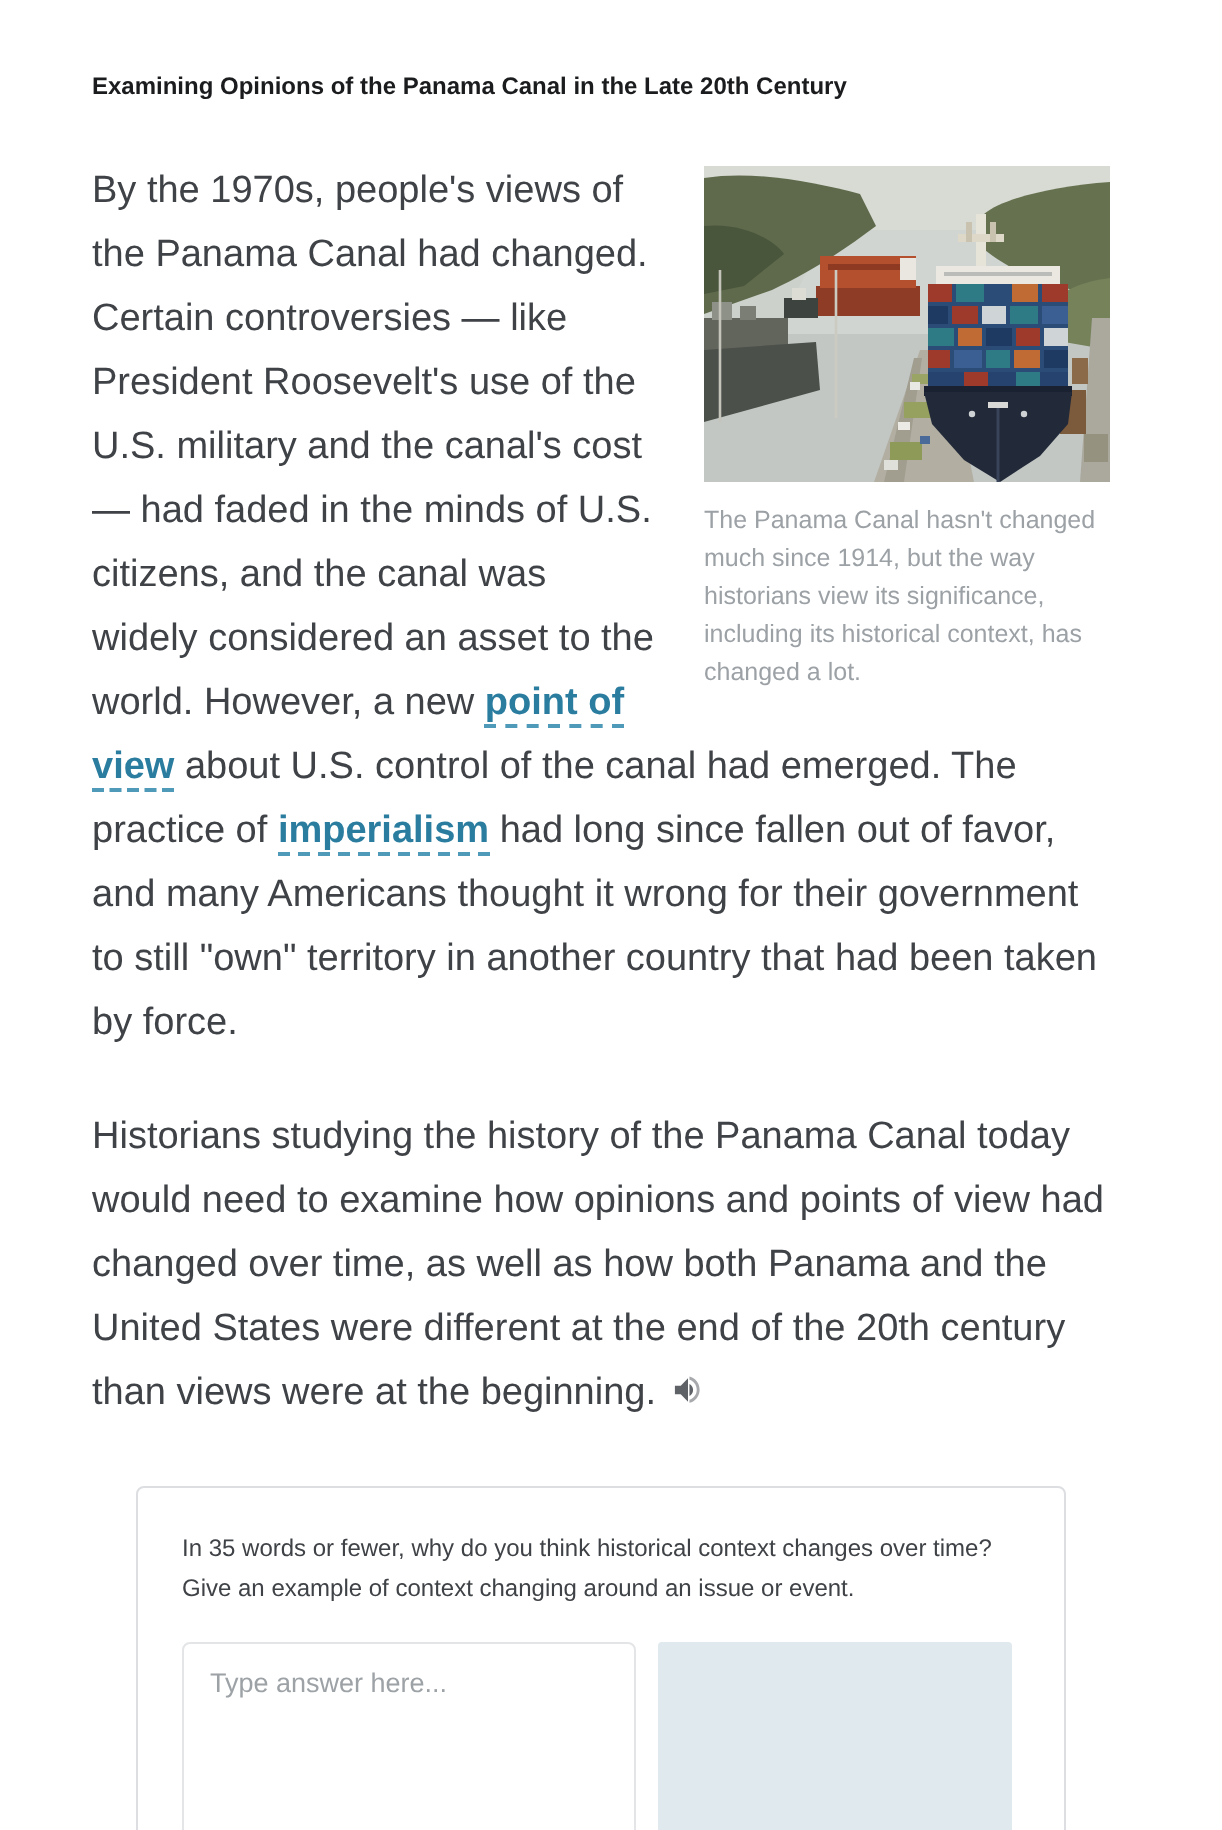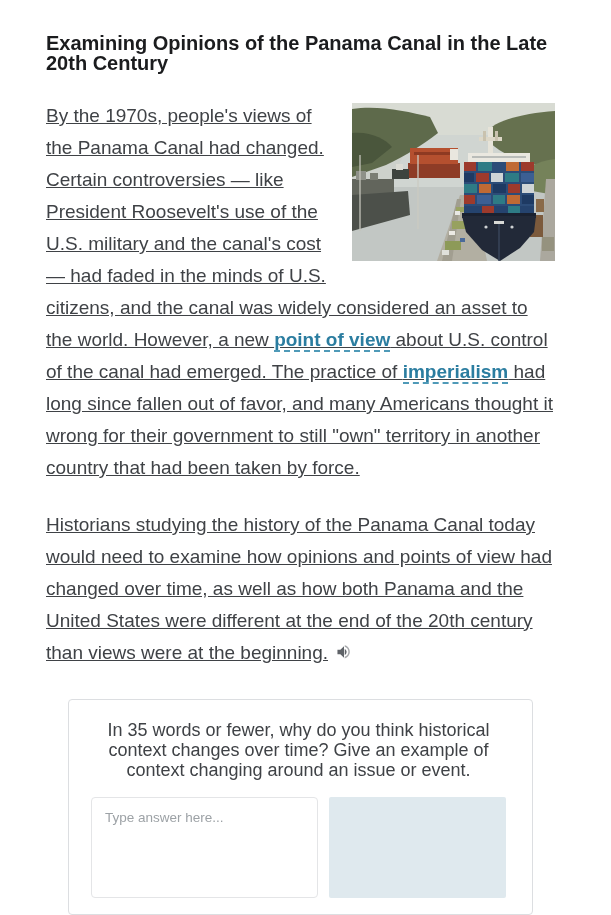--- a/index.html
+++ b/index.html
@@ -1,39 +1,39 @@
 <!DOCTYPE html>
 <html><head>
 <meta charset="utf-8">
 <style>
   html,body{margin:0;padding:0;background:#ffffff;}
   body{width:611px;font-family:"Liberation Sans","DejaVu Sans",sans-serif;-webkit-font-smoothing:antialiased;}
   .page{padding:33px 0 10px 46px;}
   .content{width:509px;}
 
-  .article-title{font-size:20px;font-weight:700;color:#1b1c1e;margin:0 0 27px;line-height:20px;}
+  .article-title{font-size:12px;font-weight:700;color:#1b1c1e;margin:0 0 27px;line-height:20px;}
 
   .article-body{font-size:19px;line-height:32px;color:#3f4246;}
   .article-body::after{content:"";display:block;clear:both;}
 
   .canal-figure{float:right;width:203px;margin:3px 0 12px 22px;}
   .canal-image{width:203px;height:158px;overflow:hidden;background:#cdd1cb;}
   .canal-image svg{display:block;}
   .canal-caption{font-size:12.5px;line-height:19px;color:#9ca1a6;margin-top:10px;}
 
-  .para{margin:0 0 25px;text-decoration:underline;}
+  .para{margin:0 0 25px;}
   .para:last-child{margin-bottom:0;}
 
   .vocab-link{color:#2b7da0;font-weight:700;text-decoration:none;border-bottom:2px dashed #4f9ab8;padding-bottom:0;cursor:pointer;}
 
   .audio-btn{display:inline-block;width:18px;height:16px;margin-left:7px;vertical-align:-1px;background:none;border:none;padding:0;cursor:pointer;color:#5f6368;}
   .audio-btn svg{display:block;}
 
   .question-panel{width:465px;box-sizing:border-box;margin:30px 0 0 22px;border:1px solid #dcdee1;border-radius:4px;padding:20px 26px 16px 22px;background:#ffffff;}
-  .prompt{font-size:18px;line-height:20px;color:#3f4246;margin:0 0 17px;text-align:center;}
+  .prompt{font-size:12px;line-height:20px;color:#3f4246;margin:0 0 17px;}
   .answer-row{display:flex;gap:11px;}
   .answer-input{width:227px;height:101px;box-sizing:border-box;border:1.5px solid #e4e5e7;border-radius:4px;padding:11px 13px;font-family:"Liberation Sans","DejaVu Sans",sans-serif;font-size:13.5px;line-height:18px;color:#3f4246;resize:none;outline:none;}
   .answer-input::placeholder{color:#9da2a6;}
   .blue-box{flex:1;height:101px;background:#dfe9ee;border-radius:2px;}
 </style>
 </head>
 <body>
 
 <div class="page">
   <div class="content">
@@ -125,20 +125,21 @@
             <rect x="156" y="103" width="12" height="10" fill="#2e7b85"></rect>
 
             <rect x="110" y="110" width="74" height="5" fill="#1a2130"></rect>
             <polygon points="110,113 184,113 182,129 168,145 148,158 130,147 114,129" fill="#222938"></polygon>
             <line x1="147" y1="158" x2="147" y2="120" stroke="#39445a" stroke-width="1.5"></line>
             <rect x="142" y="118" width="10" height="3" fill="#d8d9d6"></rect>
             <circle cx="134" cy="124" r="1.6" fill="#cfd2d4"></circle>
             <circle cx="160" cy="124" r="1.6" fill="#cfd2d4"></circle>
           </svg>
         </div>
+        <figcaption class="canal-caption">The Panama Canal hasn't changed much since 1914, but the way historians view its significance, including its historical context, has changed a lot.</figcaption>
       </figure>
 
       <p class="para"><span>By the 1970s, people's views of the Panama Canal had changed. Certain controversies — like President Roosevelt's use of the U.S. military and the canal's cost — had faded in the minds of U.S. citizens, and the canal was widely considered an asset to the world. However, a new </span><a class="vocab-link">point of view</a><span> about U.S. control of the canal had emerged. The practice of </span><a class="vocab-link">imperialism</a><span> had long since fallen out of favor, and many Americans thought it wrong for their government to still "own" territory in another country that had been taken by force.</span></p>
 
       <p class="para"><span>Historians studying the history of the Panama Canal today would need to examine how opinions and points of view had changed over time, as well as how both Panama and the United States were different at the end of the 20th century than views were at the beginning.</span><button class="audio-btn" aria-label="read aloud">
           <svg width="18" height="16" viewBox="0 0 24 22" fill="currentColor" xmlns="http://www.w3.org/2000/svg">
             <path d="M3 8v6h4l5 5V3L7 8H3z"></path>
             <path d="M15.5 11c0-1.8-1-3.4-2.5-4.1v8.2c1.5-.7 2.5-2.3 2.5-4.1z"></path>
             <path d="M13 1.8v2.1c2.9.9 5 3.6 5 6.9s-2.1 6-5 6.9v2.1c4-.9 7-4.6 7-9s-3-8.1-7-9z" fill-opacity="0.55"></path>
           </svg>

